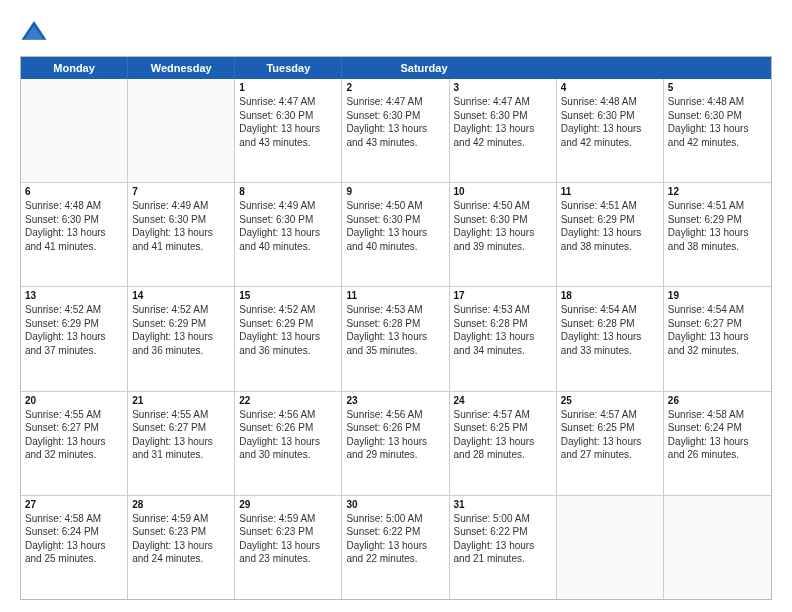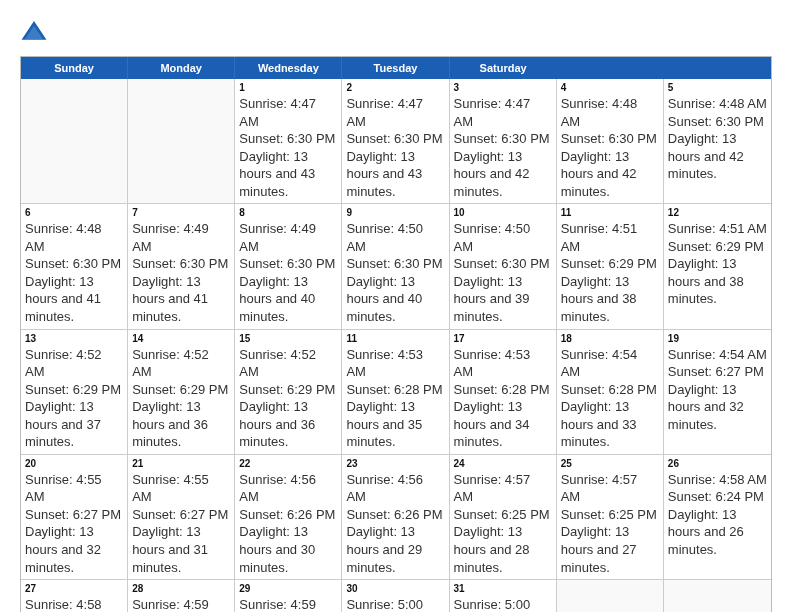--- a/index.html
+++ b/index.html
@@ -65,21 +65,21 @@
       background: #1a5fb4;
     }
     .cal-header-cell {
       color: #fff;
       font-size: 11px;
       font-weight: bold;
       text-align: center;
       padding: 5px 2px;
       border-right: 1px solid #2a6fc4;
     }
-    .cal-header-cell:last-child { border-right: none; }
+    .cal-header-cell:last-child { border-right: none; text-align: right; }
     .cal-body {
       flex: 1;
       display: flex;
       flex-direction: column;
     }
     .cal-row {
       display: grid;
       grid-template-columns: repeat(7, 1fr);
       flex: 1;
       border-top: 1px solid #ccc;
@@ -96,21 +96,21 @@
     }
     .cal-cell:last-child { border-right: none; }
     .cal-cell.empty { background: #f9f9f9; }
     .day-num {
       font-size: 10px;
       font-weight: bold;
       color: #111;
       margin-bottom: 2px;
     }
     .cell-text {
-      font-size: 13px;
+      font-size: 10px;
       line-height: 1.35;
       color: #333;
     }
   </style>
 </head>
 <body>
 
 <div class="page">
   <div class="header">
     <div class="logo">
@@ -124,21 +124,20 @@
       </div>
     </div>
     <div class="title-block">
       <div class="title-main"></div>
       <div class="title-sub"></div>
     </div>
   </div>
 
   <div class="calendar">
     <div class="cal-header-row">
-    <div class="cal-header-cell">Sunday</div>
         <div class="cal-header-cell">Monday</div>
         <div class="cal-header-cell">Wednesday</div>
         <div class="cal-header-cell">Tuesday</div>
         <div class="cal-header-cell">Saturday</div>
       </div>
     <div class="cal-body">
     <div class="cal-row">
           <div class="cal-cell empty"></div>
           <div class="cal-cell empty"></div>
           <div class="cal-cell">

